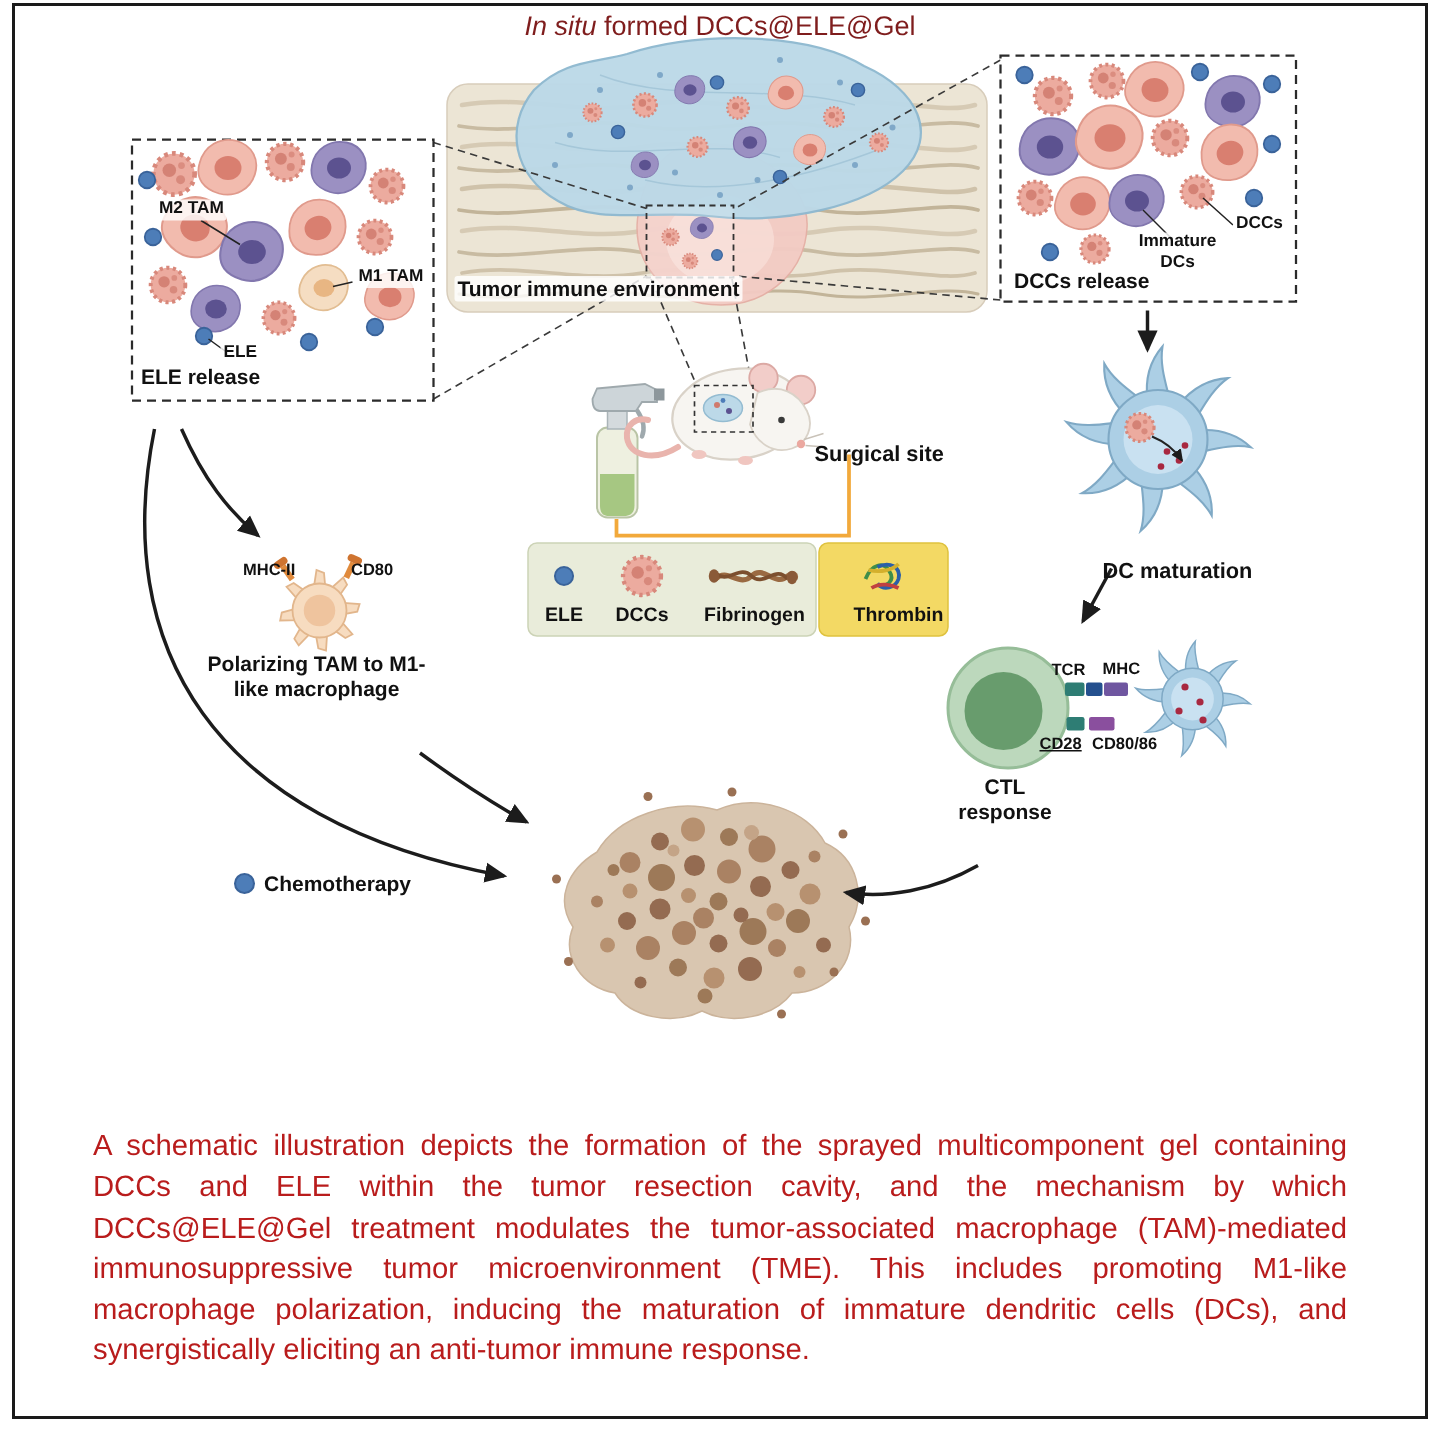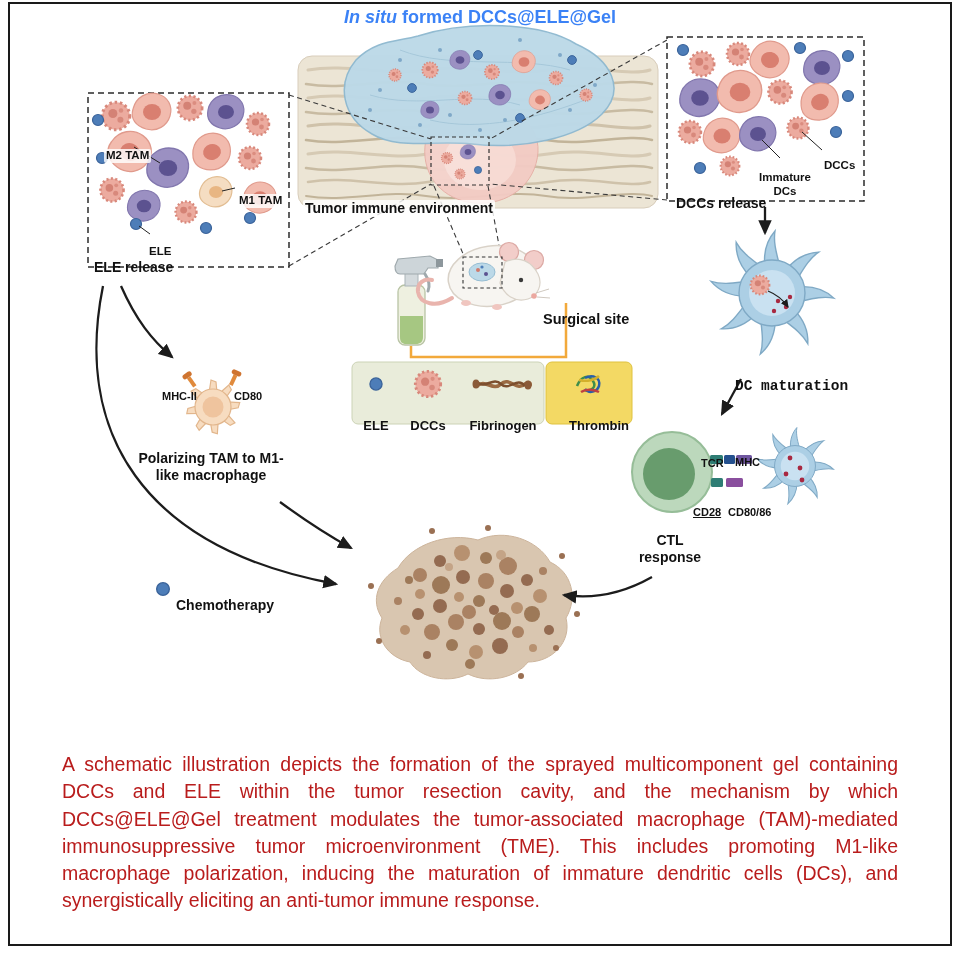--- a/index.html
+++ b/index.html
@@ -2,27 +2,27 @@
 <html><head>
 <meta charset="utf-8">
 <style>
   * { margin:0; padding:0; box-sizing:border-box; }
   html,body { width:960px; height:957px; background:#fff; }
   body { font-family:"Liberation Sans","DejaVu Sans",sans-serif; }
   .figure { position:relative; width:960px; height:957px; background:#fff; overflow:hidden; }
   .frame { position:absolute; left:8px; top:2px; width:944px; height:944px; border:2px solid #1a1a1a; z-index:5; pointer-events:none; }
   .art { position:absolute; left:0; top:0; z-index:1; }
   .labels { position:absolute; inset:0; z-index:3; pointer-events:none; }
-  .lbl { position:absolute; color:#111; font-weight:700; line-height:1.18;margin-top:16px; }
+  .lbl { position:absolute; color:#111; font-weight:700; line-height:1.18; }
   .sm { font-size:11.5px; }
   .tag { background:rgba(255,255,255,0.82); padding:0 2px; border-radius:2px; }
   .sec { font-size:14px; }
   .sec2 { font-size:14.5px; }
   .ctr { text-align:center; }
-  .title { position:absolute; top:7px; left:0; width:100%; text-align:center; font-size:18px; font-weight:700; color:#3b82f6; z-index:3; }
+  .title { position:absolute; top:7px; left:0; width:100%; text-align:center; font-size:18px; font-weight:400; color:#7f1d1d; z-index:3; }
   .title .it { font-style:italic; }
   .caption { position:absolute; left:62px; top:751px; width:836px; font-size:19.5px; line-height:1.40;
              color:#b91c1c; text-align:justify; z-index:3; }
 </style>
 </head>
 <body>
 
 <div class="figure">
   <div class="frame"></div>
 
@@ -389,21 +389,21 @@
 
     <div class="lbl sm tag ctr" style="left:755px; top:155px; width:60px;">Immature DCs</div>
     <div class="lbl sm tag" style="left:822px; top:143px;">DCCs</div>
     <div class="lbl sec" style="left:676px; top:179px;">DCCs release</div>
 
     <div class="lbl ctr" style="left:356px; top:402px; width:40px; font-size:13px;">ELE</div>
     <div class="lbl ctr" style="left:403px; top:402px; width:50px; font-size:13px;">DCCs</div>
     <div class="lbl ctr" style="left:463px; top:402px; width:80px; font-size:13px;">Fibrinogen</div>
     <div class="lbl ctr" style="left:559px; top:402px; width:80px; font-size:13px;">Thrombin</div>
 
-    <div class="lbl sec2" style="left:735px; top:362px;font-family:Liberation Mono, monospace;">DC maturation</div>
+    <div class="lbl sec2" style="left:735px; top:373px;">DC maturation</div>
     <div class="lbl" style="left:701px; top:441px; font-size:11px;text-align:right;">TCR</div>
     <div class="lbl" style="left:735px; top:440px; font-size:11px;">MHC</div>
     <div class="lbl" style="left:693px; top:490px; font-size:11px;text-decoration:underline;">CD28</div>
     <div class="lbl" style="left:728px; top:490px; font-size:11px;">CD80/86</div>
     <div class="lbl sec ctr" style="left:630px; top:516px; width:80px;">CTL response</div>
 
     <div class="lbl" style="left:162px; top:374px; font-size:11px;">MHC-II</div>
     <div class="lbl" style="left:234px; top:374px; font-size:11px;">CD80</div>
     <div class="lbl sec ctr" style="left:130px; top:434px; width:162px;">Polarizing TAM to M1-like macrophage</div>
     <div class="lbl sec" style="left:176px; top:581px;">Chemotherapy</div>

